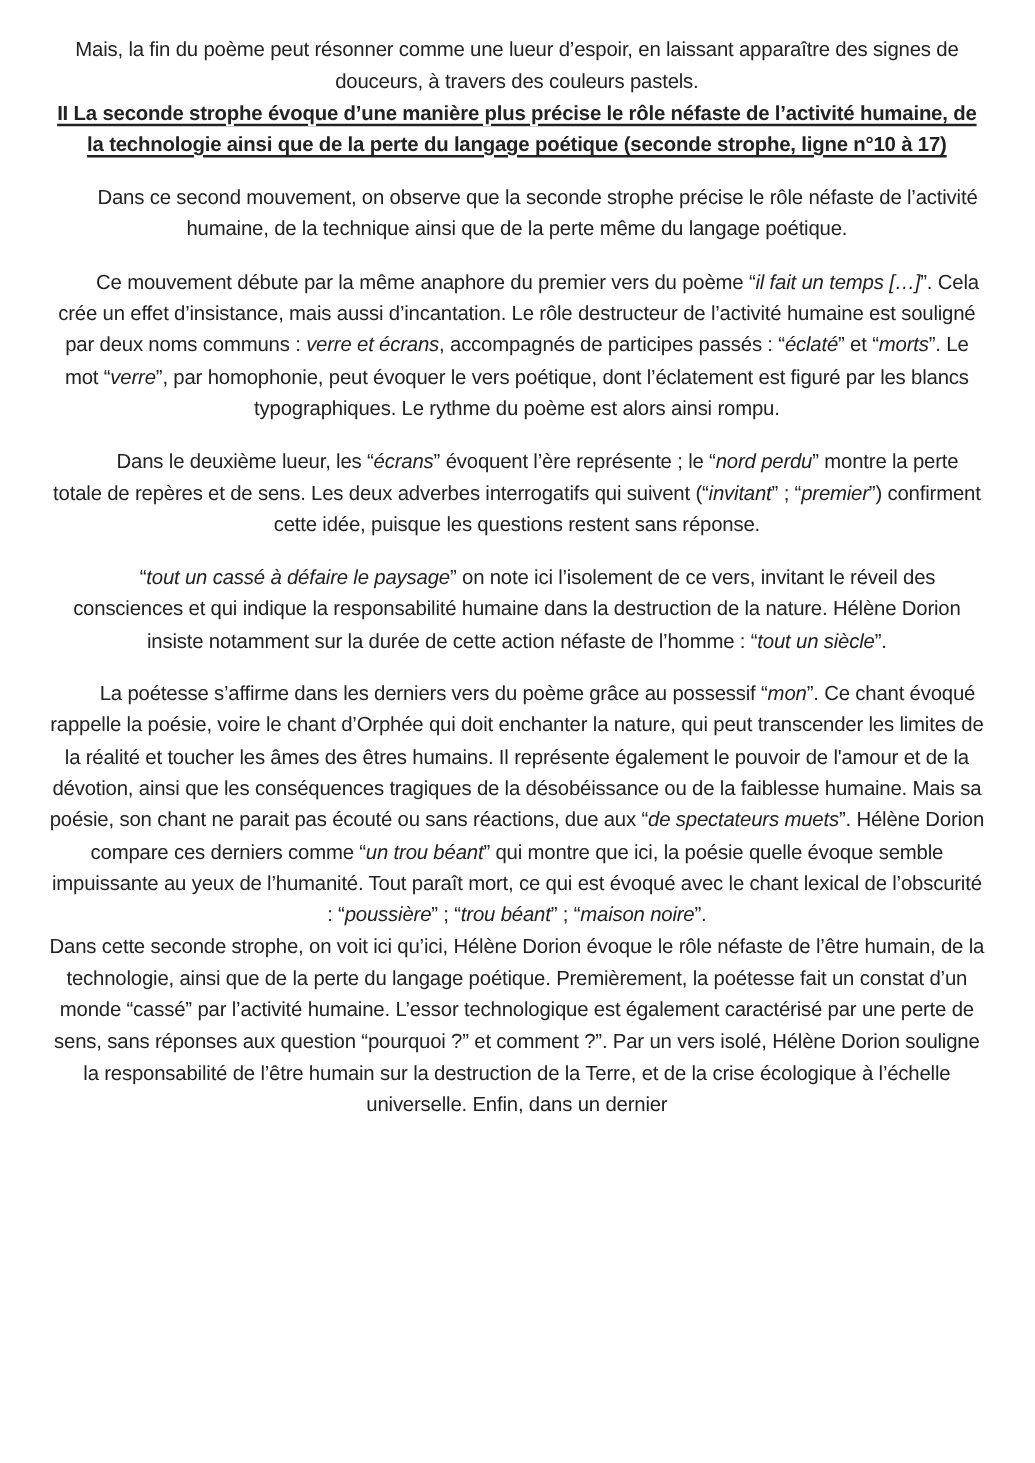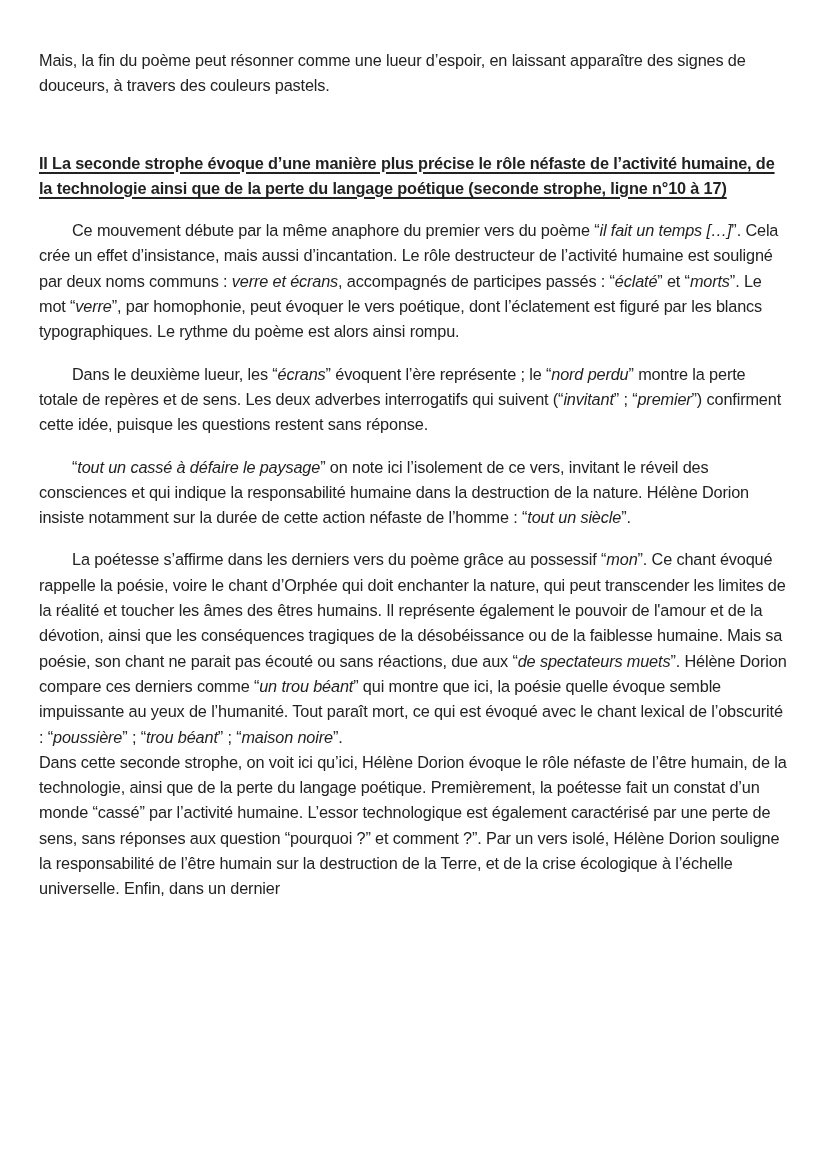--- a/index.html
+++ b/index.html
@@ -1,38 +1,39 @@
 <!DOCTYPE html>
 <html><head>
 <meta charset="utf-8">
 <style>
   html, body { margin: 0; padding: 0; background: #ffffff; }
   body {
     width: 828px; height: 1170px; overflow: hidden;
     font-family: "Liberation Sans", sans-serif;
     color: #222222;
   }
-  .page { position: relative; padding: 48px 40px 0 39px; }
+  .page { position: relative; padding: 28px 40px 0 39px; text-align: center; }
   p { margin: 0; font-size: 16.3px; line-height: 25.3px; letter-spacing: -0.15px; }
   .indent { text-indent: 33px; }
   .heading {
     font-weight: bold; text-decoration: underline; text-decoration-thickness: 1.5px;
-    text-underline-offset: 3px; margin-top: 52px; font-size: 16.3px; line-height: 25.3px;
+    text-underline-offset: 3px; font-size: 16.3px; line-height: 25.3px;
   }
   .gap-sm { margin-top: 17px; }
   .gap-lg { }
   em { font-style: italic; }
 </style>
 </head>
 <body>
 
 <div class="page">
   <p>Mais, la fin du poème peut résonner comme une lueur d’espoir, en laissant apparaître des signes de douceurs, à travers des couleurs pastels.</p>
 
   <p class="heading">II La seconde strophe évoque d’une manière plus précise le rôle néfaste de l’activité humaine, de la technologie ainsi que de la perte du langage poétique (seconde strophe, ligne n°10 à 17)</p>
 
+  <p class="indent gap-sm"><span>Dans ce second mouvement, on observe que la seconde strophe précise le rôle néfaste de l’activité humaine, de la technique ainsi que de la perte même du langage poétique.</span></p>
   <p class="indent gap-sm"><span>Ce mouvement débute par la même anaphore du premier vers du poème “</span><em>il fait un temps […]</em><span>”. Cela crée un effet d’insistance, mais aussi d’incantation. Le rôle destructeur de l’activité humaine est souligné par deux noms communs : </span><em>verre et écrans</em><span>, accompagnés de participes passés : “</span><em>éclaté</em><span>” et “</span><em>morts</em><span>”.  Le mot “</span><em>verre</em><span>”, par homophonie, peut évoquer le vers poétique, dont l’éclatement est figuré par les blancs typographiques. Le rythme du poème est alors ainsi rompu.</span></p>
   <p class="indent gap-sm"><span>Dans le deuxième lueur, les “</span><em>écrans</em><span>” évoquent l’ère représente ; le “</span><em>nord perdu</em><span>” montre la perte totale de repères et de sens. Les deux adverbes interrogatifs qui suivent (“</span><em>invitant</em><span>” ; “</span><em>premier</em><span>”) confirment cette idée, puisque les questions restent sans réponse.</span></p>
   <p class="indent gap-sm"><span>“</span><em>tout un cassé à défaire le paysage</em><span>” on note ici l’isolement de ce vers, invitant le réveil des consciences et qui indique la responsabilité humaine dans la destruction de la nature. Hélène Dorion insiste notamment sur la durée de cette action néfaste de l’homme : “</span><em>tout un siècle</em><span>”.</span></p>
   <p class="indent gap-sm"><span>La poétesse s’affirme dans les derniers vers du poème grâce au possessif “</span><em>mon</em><span>”. Ce chant évoqué rappelle la poésie, voire le chant d’Orphée qui doit enchanter la nature, qui peut transcender les limites de la réalité et toucher les âmes des êtres humains. Il représente également le pouvoir de l'amour et de la dévotion, ainsi que les conséquences tragiques de la désobéissance ou de la faiblesse humaine. Mais sa poésie, son chant ne parait pas écouté ou sans réactions, due aux “</span><em>de spectateurs muets</em><span>”. Hélène Dorion compare ces derniers comme “</span><em>un trou béant</em><span>” qui montre que ici, la poésie quelle évoque semble impuissante au yeux de l’humanité. Tout paraît mort, ce qui est évoqué avec le chant lexical de l’obscurité : “</span><em>poussière</em><span>” ; “</span><em>trou béant</em><span>” ; “</span><em>maison noire</em><span>”.</span></p>
 
   <p class="gap-lg">Dans cette seconde strophe, on voit ici qu’ici, Hélène Dorion évoque le rôle néfaste de l’être humain, de la technologie, ainsi que de la perte du langage poétique. Premièrement, la poétesse fait un constat d’un monde “cassé” par l’activité humaine. L’essor technologique est également caractérisé par une perte de sens, sans réponses aux question “pourquoi ?” et comment ?”. Par un vers isolé, Hélène Dorion souligne la responsabilité de l’être humain sur la destruction de la Terre, et de la crise écologique à l’échelle universelle. Enfin, dans un dernier</p>
 </div>
 
 </body></html>

